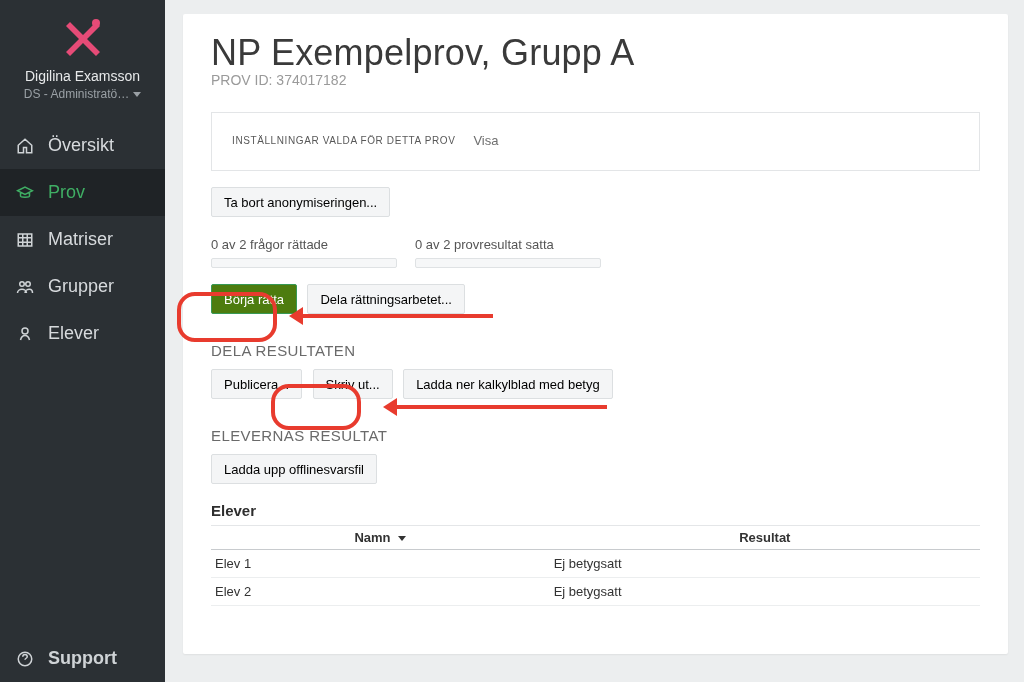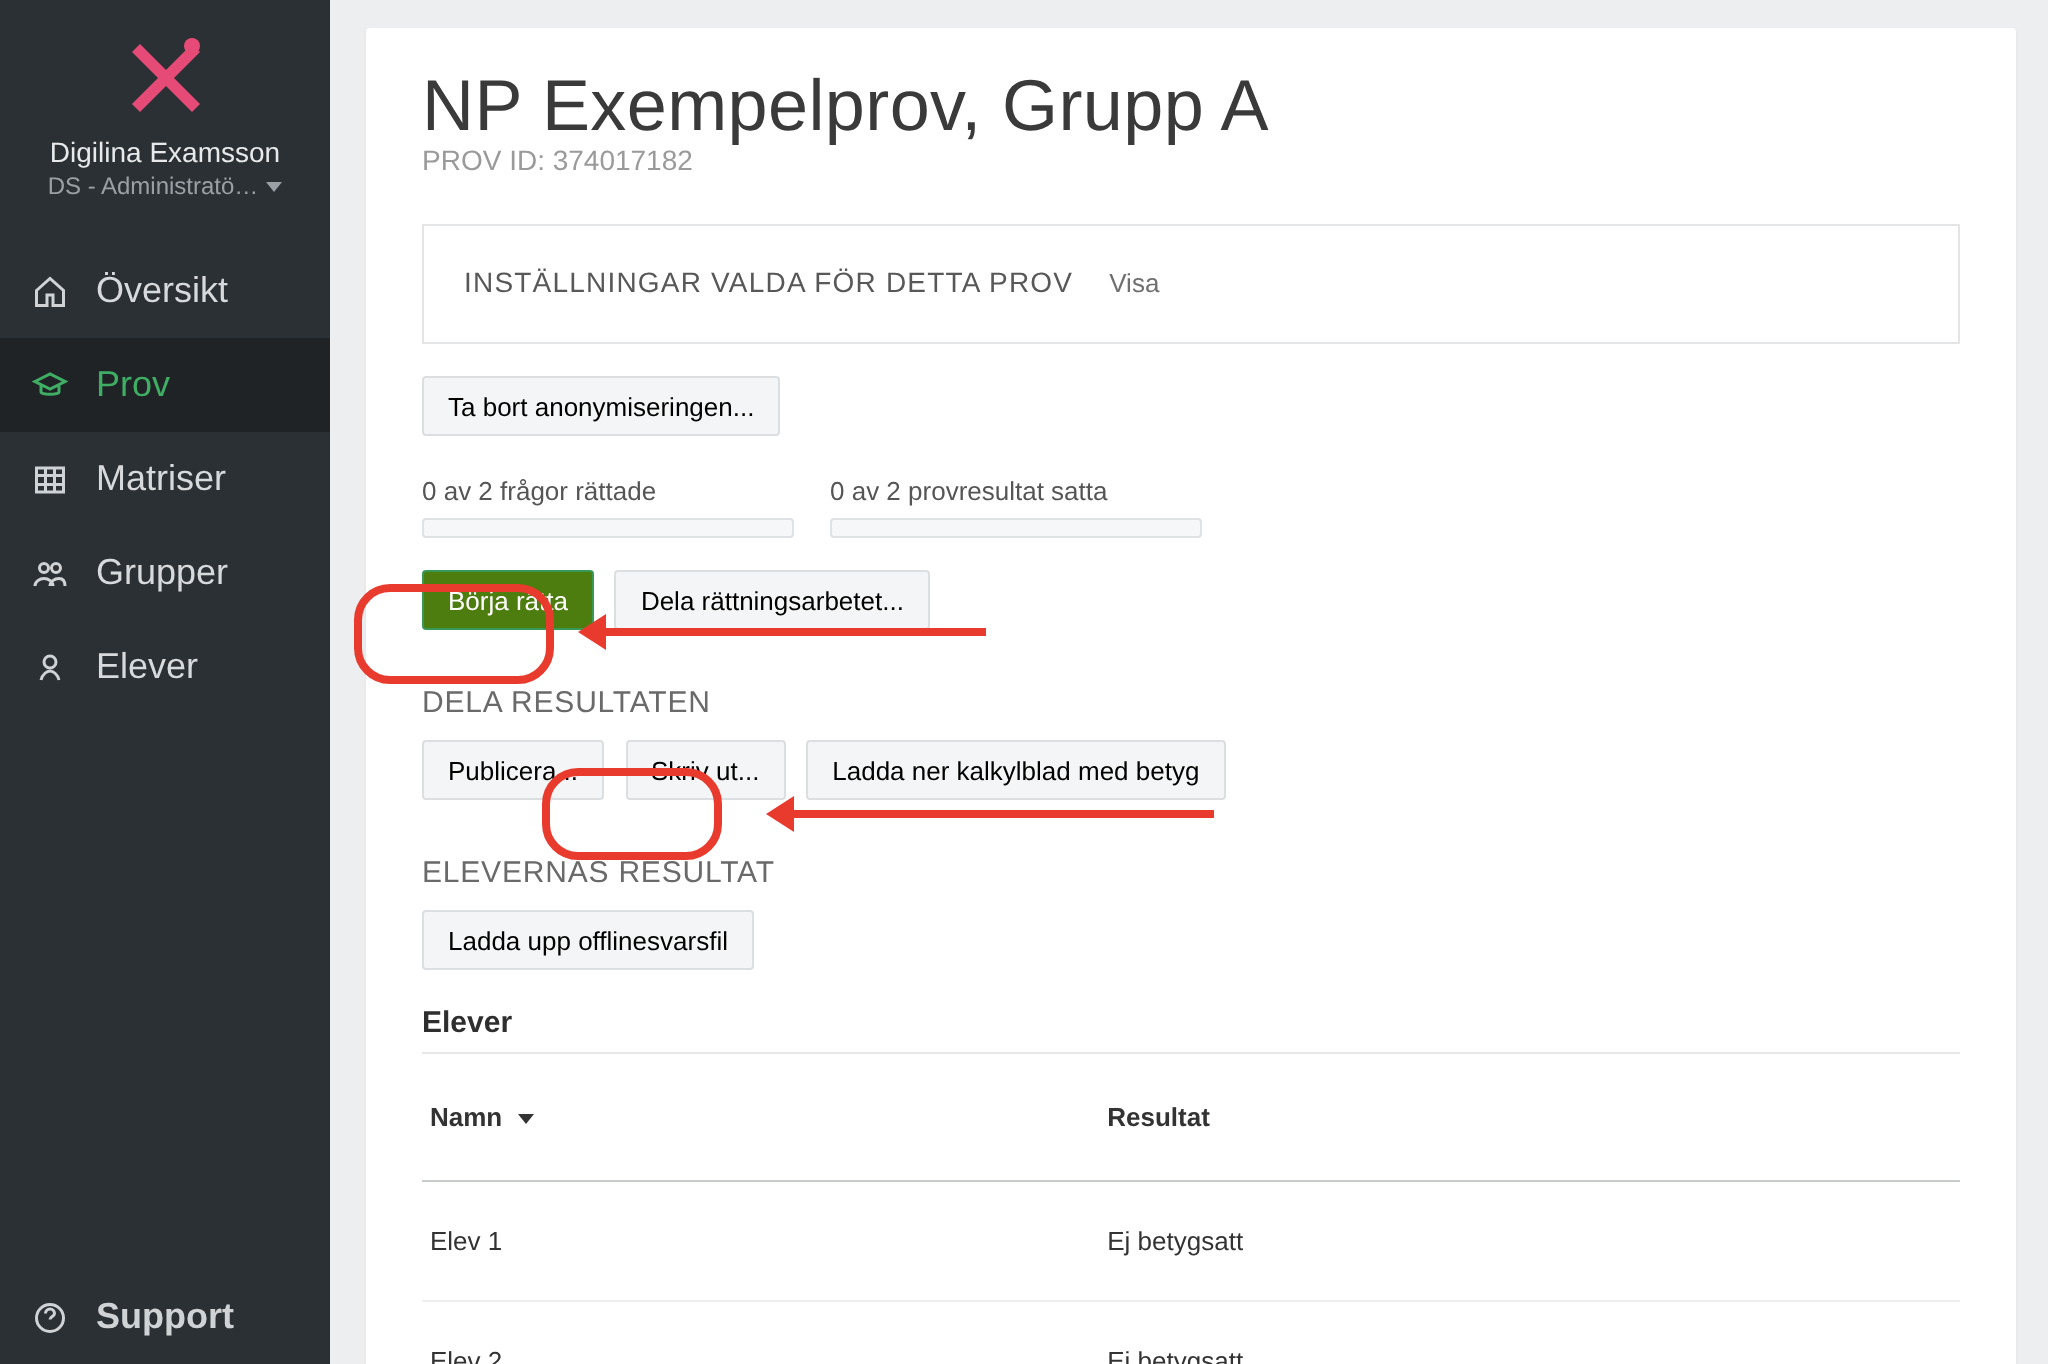--- a/index.html
+++ b/index.html
@@ -22,41 +22,41 @@
   .sidebar-bottom { margin-top:auto; }
   .sidebar-bottom .nav-item { color:#cfd3d6;font-weight:bold; }
 
   
   .main { flex:1; padding:14px 16px 0 18px; overflow:hidden; }
   .card { background:#fff; border-radius:2px; box-shadow:0 1px 2px rgba(0,0,0,.06); padding:18px 28px 40px; min-height:640px; position:relative;}
   .title { font-size:36px; font-weight:400; color:#3a3a3a; letter-spacing:.2px; }
   .subtitle { font-size:14px; color:#9a9a9a; margin-top:-2px; }
 
   .settings-box { margin-top:24px; border:1px solid #e3e5e7; padding:20px 20px 22px; display:flex; align-items:center; gap:18px;}
-  .settings-label { font-size:14px; letter-spacing:.6px; color:#585858; font-weight:500;}
+  .settings-label { font-size:10px; letter-spacing:.6px; color:#585858; font-weight:500;}
   .link { color:#6f6f6f; font-size:13px; cursor:pointer;}
 
   .btn { display:inline-flex; align-items:center; justify-content:center; height:30px; padding:0 12px; font-size:13px; border:1px solid #c8cbce; background:#f4f5f6; color:#000000; cursor:pointer; border-radius:2px;}
   .btn+.btn{ margin-left:6px;}
   .btn.green { background:#4d7c0f; border-color:#379955; color:#fff; }
   .btn.flat { border-color:#dcdfe1; }
   .row { margin-top:16px; position:relative;}
   .row.tight { margin-top:10px;}
 
   .progress-row { display:flex; gap:18px; margin-top:20px;}
   .progress-col { width:186px; }
   .progress-label { font-size:13px; color:#555; margin-bottom:6px;}
   .progress-bar { height:10px; border:1px solid #dfe2e4; background:#f6f7f8; border-radius:2px;}
 
   .section-title { font-size:15px; letter-spacing:.4px; color:#6a6a6a; margin-top:28px;}
 
   .table-title { font-size:15px; font-weight:600; color:#2e2e2e; margin-top:18px;}
   table { width:100%; border-collapse:collapse; margin-top:6px; font-size:13px; color:#333;}
-  th { text-align:left; font-weight:600; padding:24px 4px; border-bottom:1px solid #c8cbce; border-top:1px solid #e4e6e8;}
-  td { padding:22px 4px; border-bottom:1px solid #eceeef;}
+  th { text-align:center; font-weight:600; padding:4px 4px; border-bottom:1px solid #c8cbce; border-top:1px solid #e4e6e8;}
+  td { padding:6px 4px; border-bottom:1px solid #eceeef;}
   .sort-caret { width:0;height:0;border-left:4px solid transparent;border-right:4px solid transparent;border-top:5px solid #333; display:inline-block; margin-left:4px; vertical-align:middle;}
 
   
   .anno-ring { position:absolute; border:4px solid #e83b2e; border-radius:18px; pointer-events:none; }
   .anno-arrow { position:absolute; height:4px; background:#e83b2e; pointer-events:none;}
   .anno-arrow::before { content:""; position:absolute; left:-14px; top:-7px; width:0;height:0; border-top:9px solid transparent; border-bottom:9px solid transparent; border-right:14px solid #e83b2e;}
 
   
   #ring1 { left:-6px; top:278px; width:100px; height:50px; }
   #ring2 { left:88px; top:370px; width:90px; height:46px; }

